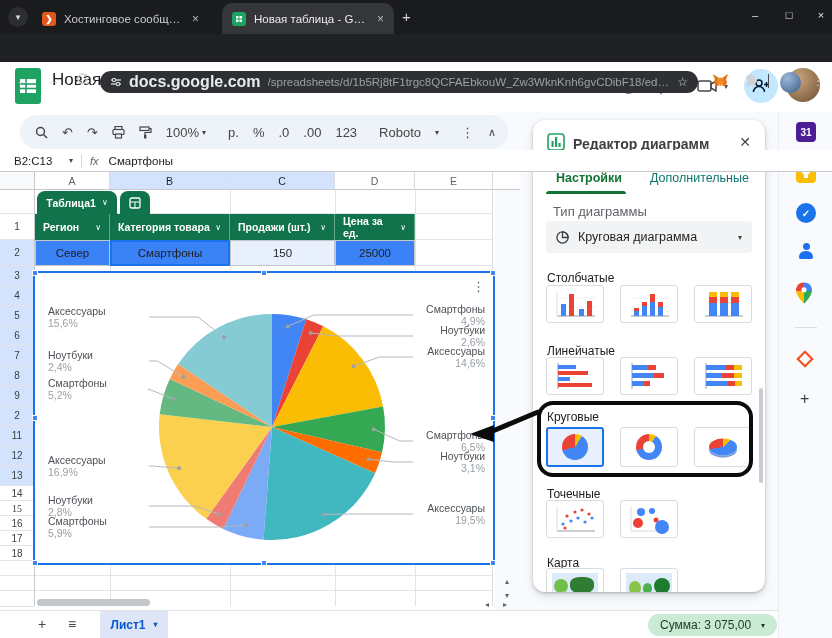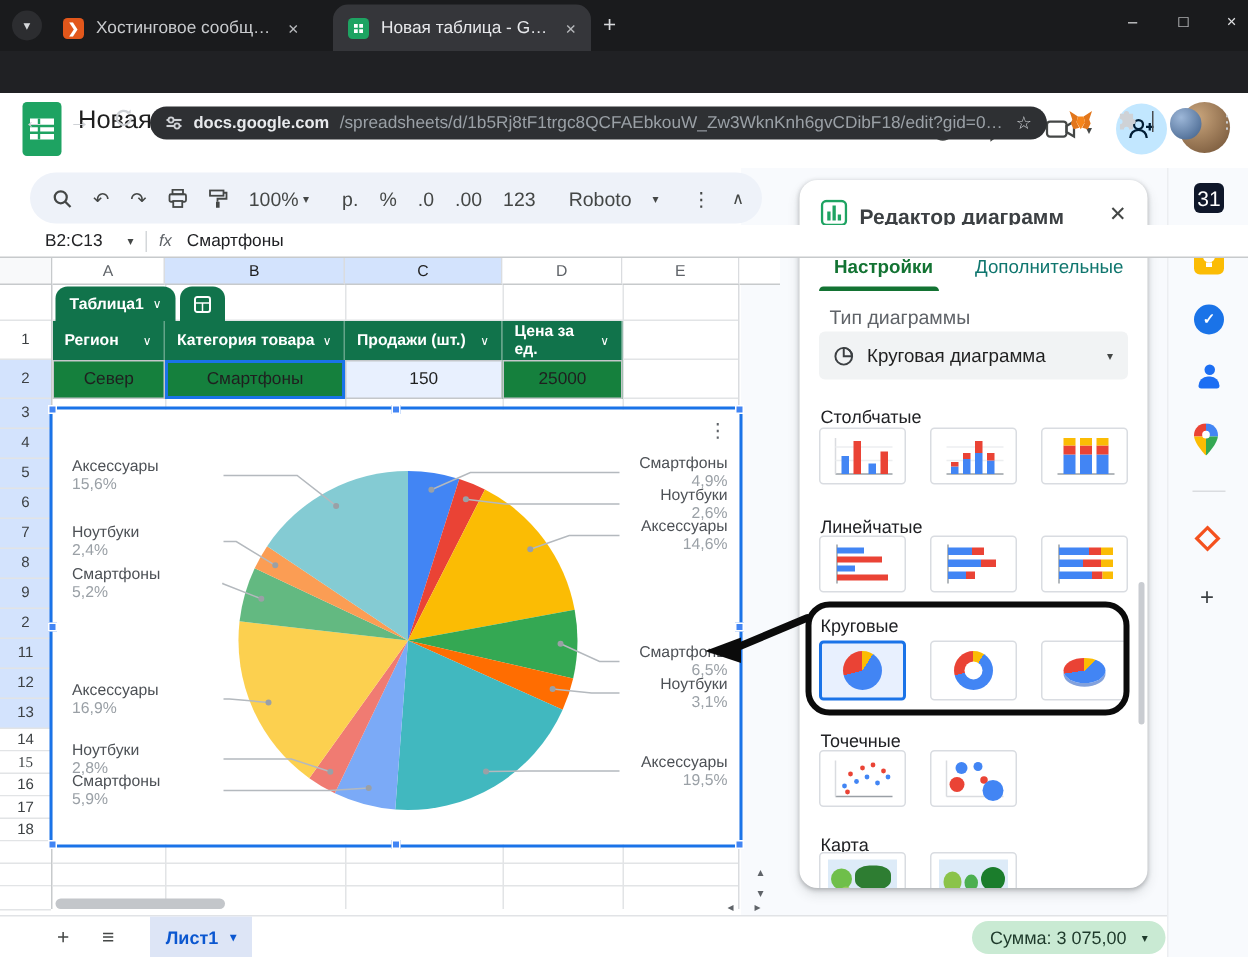--- a/index.html
+++ b/index.html
@@ -12,56 +12,56 @@
 .tab{position:absolute;top:3px;height:31px;display:flex;align-items:center;gap:8px;padding:0 10px;font-size:11.5px;color:#c9cbce}
 .tab.active{background:#35363a;border-radius:10px 10px 0 0;color:#e8e9ec}
 .tab .t-title{max-width:118px;white-space:nowrap;overflow:hidden;text-overflow:ellipsis}
 .tab .t-close{color:#b6b8bb;font-size:12px;margin-left:2px}
 .favicon{width:14px;height:14px;border-radius:3px;flex:0 0 auto;display:flex;align-items:center;justify-content:center}
 .newtab{position:absolute;left:402px;top:8px;color:#d7d9dc;font-size:15px}
 .winctl{position:absolute;top:0;height:30px;width:30px;display:flex;align-items:center;justify-content:center;color:#e3e4e6;font-size:11px}
 .urlrow{position:absolute;left:0;top:34px;width:832px;height:28px;background:#202124;z-index:60}
 .nav-ic{position:absolute;top:39px;color:#cfd2d6;font-size:14px;line-height:1}
 .urlfield{position:absolute;left:100px;top:37px;width:598px;height:22px;border-radius:11px;background:#2e3033;display:flex;align-items:center;padding:0 10px;gap:7px}
-.urlhost{font-size:11px;font-weight:bold;color:#e8eaed;white-space:nowrap}
+.urlhost{font-size:16px;font-weight:bold;color:#e8eaed;white-space:nowrap}
 .urlpath{font-size:11.5px;color:#9aa0a6;white-space:nowrap;overflow:hidden;text-overflow:ellipsis;flex:1}
 .star{color:#cfd2d6;font-size:12px}
 
 .sh-header{position:absolute;left:0;top:62px;width:832px;height:50px;background:#fff;z-index:50}
 .sh-title{position:absolute;left:52px;top:8px;font-size:17px;color:#1f1f1f}
 .sh-title-ic{position:absolute;top:11px;color:#444746;font-size:13px}
 .menu-bar{position:absolute;left:48px;top:29px;display:flex}
 .menu-item{font-size:12.5px;color:#1f1f1f;padding:2px 7px;border-radius:8px}
 .hdr-right-ic{position:absolute;top:14px;color:#444746}
 .share-pill{position:absolute;left:744px;top:69px;width:34px;height:34px;border-radius:50%;background:#c2e7ff;display:flex;align-items:center;justify-content:center;z-index:51}
 .avatar{border-radius:50%;background:radial-gradient(circle at 35% 30%,#caa67d,#7a5a3a 70%,#4a3categorical5 100%);background:radial-gradient(circle at 35% 30%,#caa67d,#6e4f33)}
 
 .toolbar{position:absolute;left:20px;top:115px;width:488px;height:34px;border-radius:17px;background:#eef2f9;display:flex;align-items:center;z-index:40}
 .tb-i{color:#444746;font-size:13px;display:flex;align-items:center;justify-content:center;height:24px;padding:0 7px}
 .tb-sep{width:1px;height:18px;background:#cdd1d6;margin:0 4px}
 .caret{font-size:8px;color:#444746;margin-left:3px}
 
 .fbar{position:absolute;left:0;top:150px;width:832px;height:22px;background:#fff;border-bottom:1px solid #c7cacc;display:flex;align-items:center;z-index:39}
-.fref{font-size:11.5px;color:#202124;margin-left:30px;width:52px}
+.fref{font-size:11.5px;color:#202124;margin-left:14px;width:52px}
 .fsep{width:1px;height:14px;background:#d4d7da;margin:0 8px}
 .ffx{font-size:11px;font-style:italic;color:#5f6368;margin-right:10px}
 .fval{font-size:11.5px;color:#202124}
 
 .colhdr{position:absolute;top:172px;height:18px;background:#fff;border-right:1px solid #dadcdf;border-bottom:1px solid #c7cacc;display:flex;align-items:center;justify-content:center;font-size:10.5px;color:#5f6368;z-index:5}
 .colhdr.sel{background:#d3e3fd;color:#1f1f1f}
 .corner{position:absolute;left:0;top:172px;width:35px;height:18px;background:#f8f9fa;border-right:1px solid #c7cacc;border-bottom:1px solid #c7cacc;z-index:5}
 #row-headers{position:absolute;left:0;top:190px;width:35px;height:416px;border-right:1px solid #c7cacc;background:#fff;z-index:5}
 .row-h{display:flex;align-items:center;justify-content:center;font-size:10px;color:#3c4043;border-bottom:1px solid #e2e4e6;background:#fff}
 .row-h.sel{background:#d3e3fd}
 #cells{position:absolute;left:35px;top:190px;width:458px;height:416px;background:#fff;overflow:hidden;border-right:1px solid #dadcdf;z-index:1}
 .vline{position:absolute;top:0;width:1px;height:416px;background:#e2e4e6}
 .hline{position:absolute;left:0;width:458px;height:1px;background:#e2e4e6}
 .chip{position:absolute;background:#11734b;color:#fff;font-size:10.5px;font-weight:bold;display:flex;align-items:center;justify-content:center;gap:6px;border-radius:8px 8px 0 0;z-index:3}
 .gcell{position:absolute;background:#11734b;color:#fff;font-size:10.5px;font-weight:bold;display:flex;align-items:center;padding:0 8px;justify-content:space-between;border-right:1px solid rgba(255,255,255,.35);z-index:2}
-.dcell{position:absolute;background:#15803d;font-size:11.5px;color:#1f1f1f;display:flex;align-items:center;justify-content:center;border:1px solid #c4c7ca;z-index:2}
+.dcell{position:absolute;background:#3b82f6;font-size:11.5px;color:#1f1f1f;display:flex;align-items:center;justify-content:center;border:1px solid #c4c7ca;z-index:2}
 .chev-w{font-size:8px;font-weight:normal}
 
 #chart{position:absolute;left:35px;top:273px;width:458px;height:290px;background:#fff;outline:2px solid #1a73e8;z-index:20}
 .chart-title{position:absolute;left:14px;top:10px;font-size:13.5px;color:#6b6f74;z-index:3}
 .chart-kebab{position:absolute;right:8px;top:6px;font-size:13px;color:#5f6368;z-index:3}
 #pie-svg{position:absolute;left:0;top:0;z-index:1}
 #chart-labels{position:absolute;inset:0;z-index:2;pointer-events:none}
 .pie-label{position:absolute;line-height:11.5px;font-size:10.5px}
 .pie-label.left{left:13px;width:130px;text-align:left}
 .pie-label.right{right:8px;width:150px;text-align:right}
@@ -92,21 +92,21 @@
 .pie3d{width:28px;height:28px;border-radius:50%;background:conic-gradient(#fbbc04 0 9%,#4285f4 9% 71%,#ea4335 71% 100%);transform:scaleY(.6);box-shadow:0 4px 0 rgba(27,84,192,.55)}
 .map-mini{width:46px;height:28px;background:#ddebf8;position:relative;overflow:hidden}
 .blob{position:absolute;background:#4c9e3f;border-radius:50%}
 .p-scroll{position:absolute;left:226px;top:268px;width:4px;height:95px;border-radius:2px;background:#c9ccd1}
 
 #hl-box{position:absolute;left:537px;top:401px;width:216px;height:76px;border:4px solid #0b0b0b;border-radius:16px;z-index:45;pointer-events:none}
 #hl-arrow{position:absolute;left:458px;top:400px;z-index:46;pointer-events:none}
 
 .rstrip{position:absolute;left:778px;top:112px;width:54px;height:526px;background:#f8fafd;border-left:1px solid #eceef1;z-index:8}
 .rs-ic{position:absolute;left:17px;width:20px;height:20px}
-.cal{background:#0f172a;border-radius:4px;color:#fff;font-size:14px;font-weight:normal;display:flex;align-items:center;justify-content:center}
+.cal{background:#4c1d95;border-radius:4px;color:#fff;font-size:10px;font-weight:bold;display:flex;align-items:center;justify-content:center}
 .keep{background:#fbbc04;border-radius:4px;position:relative}
 .keep i{position:absolute;left:6px;top:4px;width:8px;height:8px;border-radius:50%;background:#fff}
 .keep b{position:absolute;left:8px;top:12px;width:4px;height:3px;background:#fff}
 .tasks{background:#1a73e8;border-radius:50%;color:#fff;font-size:10px;font-weight:bold;display:flex;align-items:center;justify-content:center}
 .contacts i{position:absolute;left:6.5px;top:1px;width:7px;height:7px;border-radius:50%;background:#1c6ef3}
 .contacts b{position:absolute;left:3px;top:9px;width:14px;height:8px;border-radius:7px 7px 2px 2px;background:#1c6ef3}
 .rs-sep{position:absolute;left:16px;width:22px;height:1px;background:#dadce0}
 .rs-plus{position:absolute;left:21px;font-size:16px;color:#3c4043}
 
 .bbar{position:absolute;left:0;top:610px;width:778px;height:28px;background:#fff;border-top:1px solid #e1e3e6;z-index:30}

